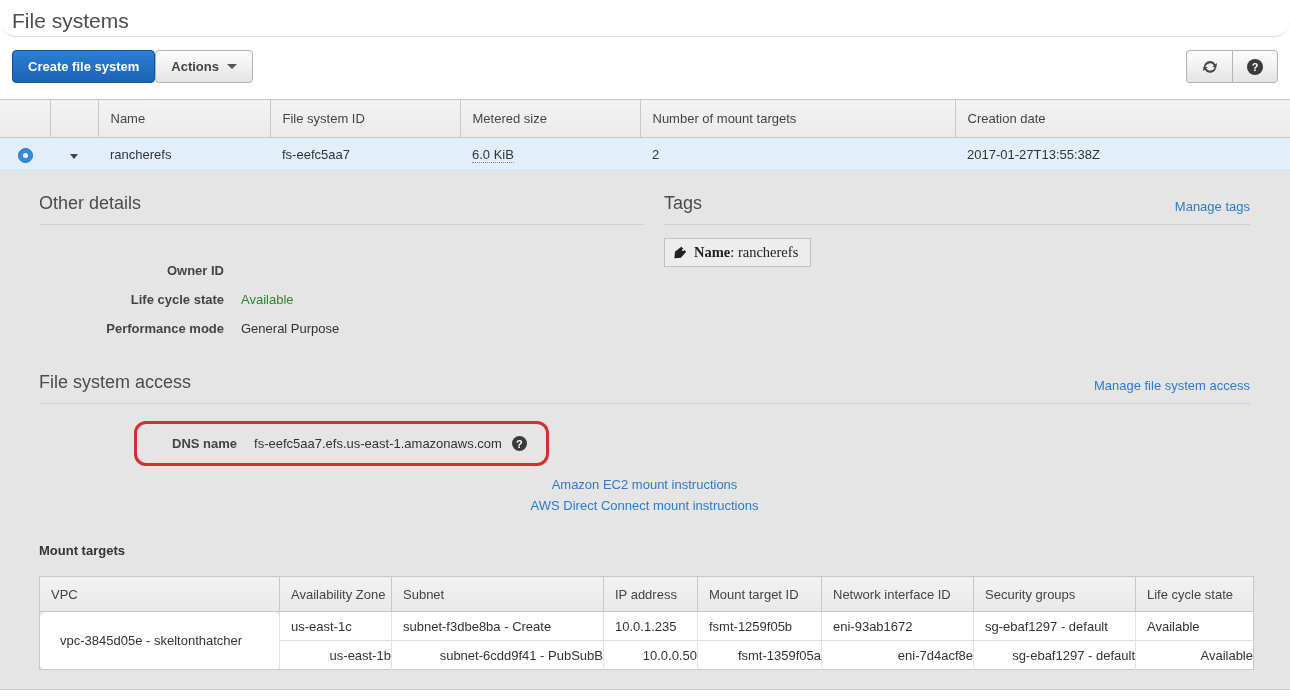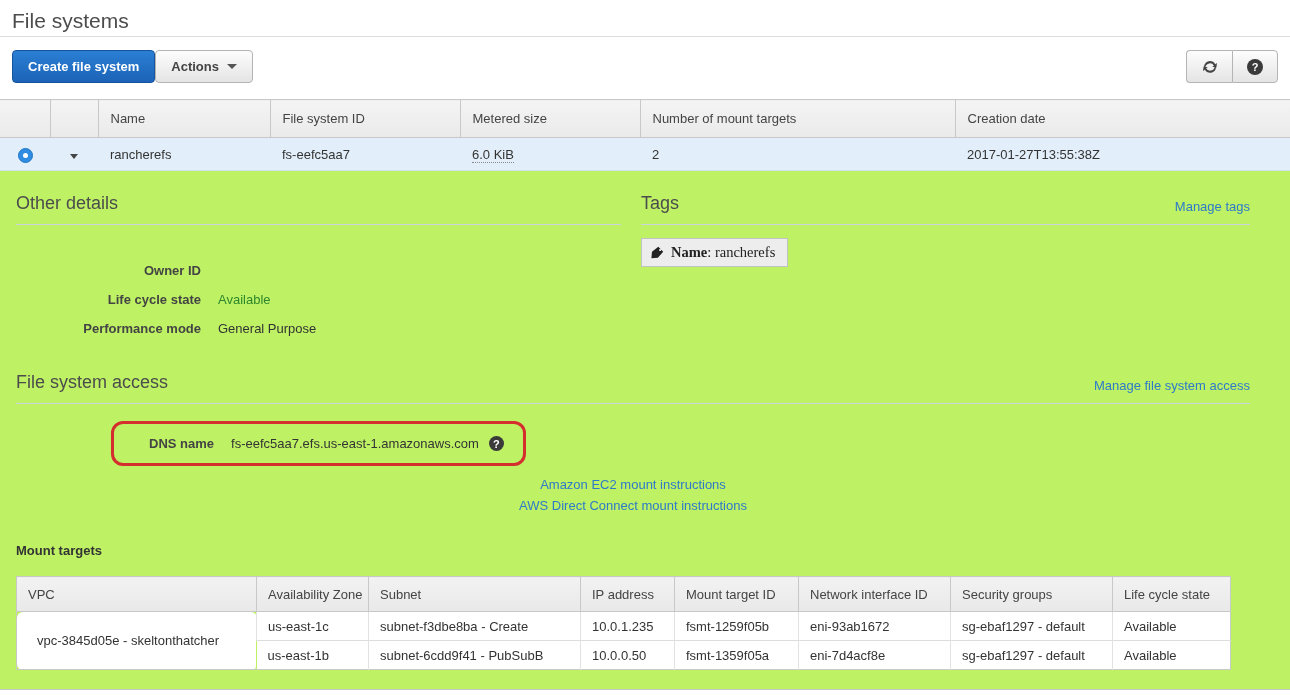--- a/index.html
+++ b/index.html
@@ -7,20 +7,21 @@
   body {
     width:1290px; height:698px; overflow:hidden;
     font-family:"Liberation Sans", sans-serif;
     font-size:13px; color:#333; background:#fff;
   }
   
   .page-title {
     font-size:21px; color:#4c4c4c;
     padding:9px 0 0 12px; height:37px;
     border-bottom:1px solid #ddd;
+    border-radius:16px;
   }
   .toolbar {
     display:flex; align-items:center;
     margin:13px 12px 0 12px; height:33px;
   }
   .btn {
     display:inline-flex; align-items:center; gap:8px;
     height:33px; padding:0 15px; border-radius:4px;
     font-size:13px; font-weight:bold; cursor:pointer;
   }
@@ -73,22 +74,22 @@
   .radio-sel::after { content:""; width:5px; height:5px; border-radius:50%; background:#fff; }
   .row-caret {
     width:0; height:0; border-left:4px solid transparent;
     border-right:4px solid transparent; border-top:5px solid #444;
     display:inline-block;
   }
   .dotted-tip { border-bottom:1px dotted #888; cursor:help; }
   .cell-center { text-align:center; padding:0 !important; }
   
   .panel {
-    background:#bef264; border-bottom:1px solid #c5c5c5;
-    height:519px; padding:0 40px 0 16px;
+    background:#e5e5e5; border-bottom:1px solid #c5c5c5;
+    height:519px; padding:0 40px 0 39px;
   }
   .panel-top { display:flex; }
   .col-left  { width:605px; flex:none; }
   .col-right { flex:1; margin-left:20px; }
   .sec-head-row { display:flex; align-items:flex-end; padding-top:22px; }
   .sec-head { font-size:18px; color:#4c4c4c; flex:1; }
   .sec-rule { border:none; border-top:1px solid #c9d3da; margin:10px 0 0 0; }
   .link { color:#2e7ac9; text-decoration:none; cursor:pointer; font-size:13px;text-align:center; }
   .detail-rows { margin-top:38px; }
   .d-row { display:flex; margin-bottom:14px; line-height:15px; }
@@ -122,21 +123,21 @@
     height:35px; font-weight:normal; color:#444;
     text-align:left; padding:0 0 0 11px; font-size:13px;
     overflow:hidden; white-space:nowrap;
   }
   .mt-table th + th { border-left:1px solid #c8c8c8; }
   .mt-table td {
     background:#fff; height:29px; padding:0 0 0 11px; color:#333;
     white-space:nowrap; overflow:hidden;
   }
   .mt-table td + td { border-left:1px solid #e2e2e2; }
-  .mt-table tr + tr td { border-top:1px solid #ddd; }
+  .mt-table tr + tr td { border-top:1px solid #ddd;text-align:right; }
   .mt-table td.vpc-cell { vertical-align:middle; border-top:none; padding-left:20px;border-radius:6px; }
 </style>
 </head>
 <body>
 
 <div class="page-title">File systems</div>
 
 <div class="toolbar">
   <button class="btn btn-primary">Create file system</button>
   <button class="btn btn-default">

